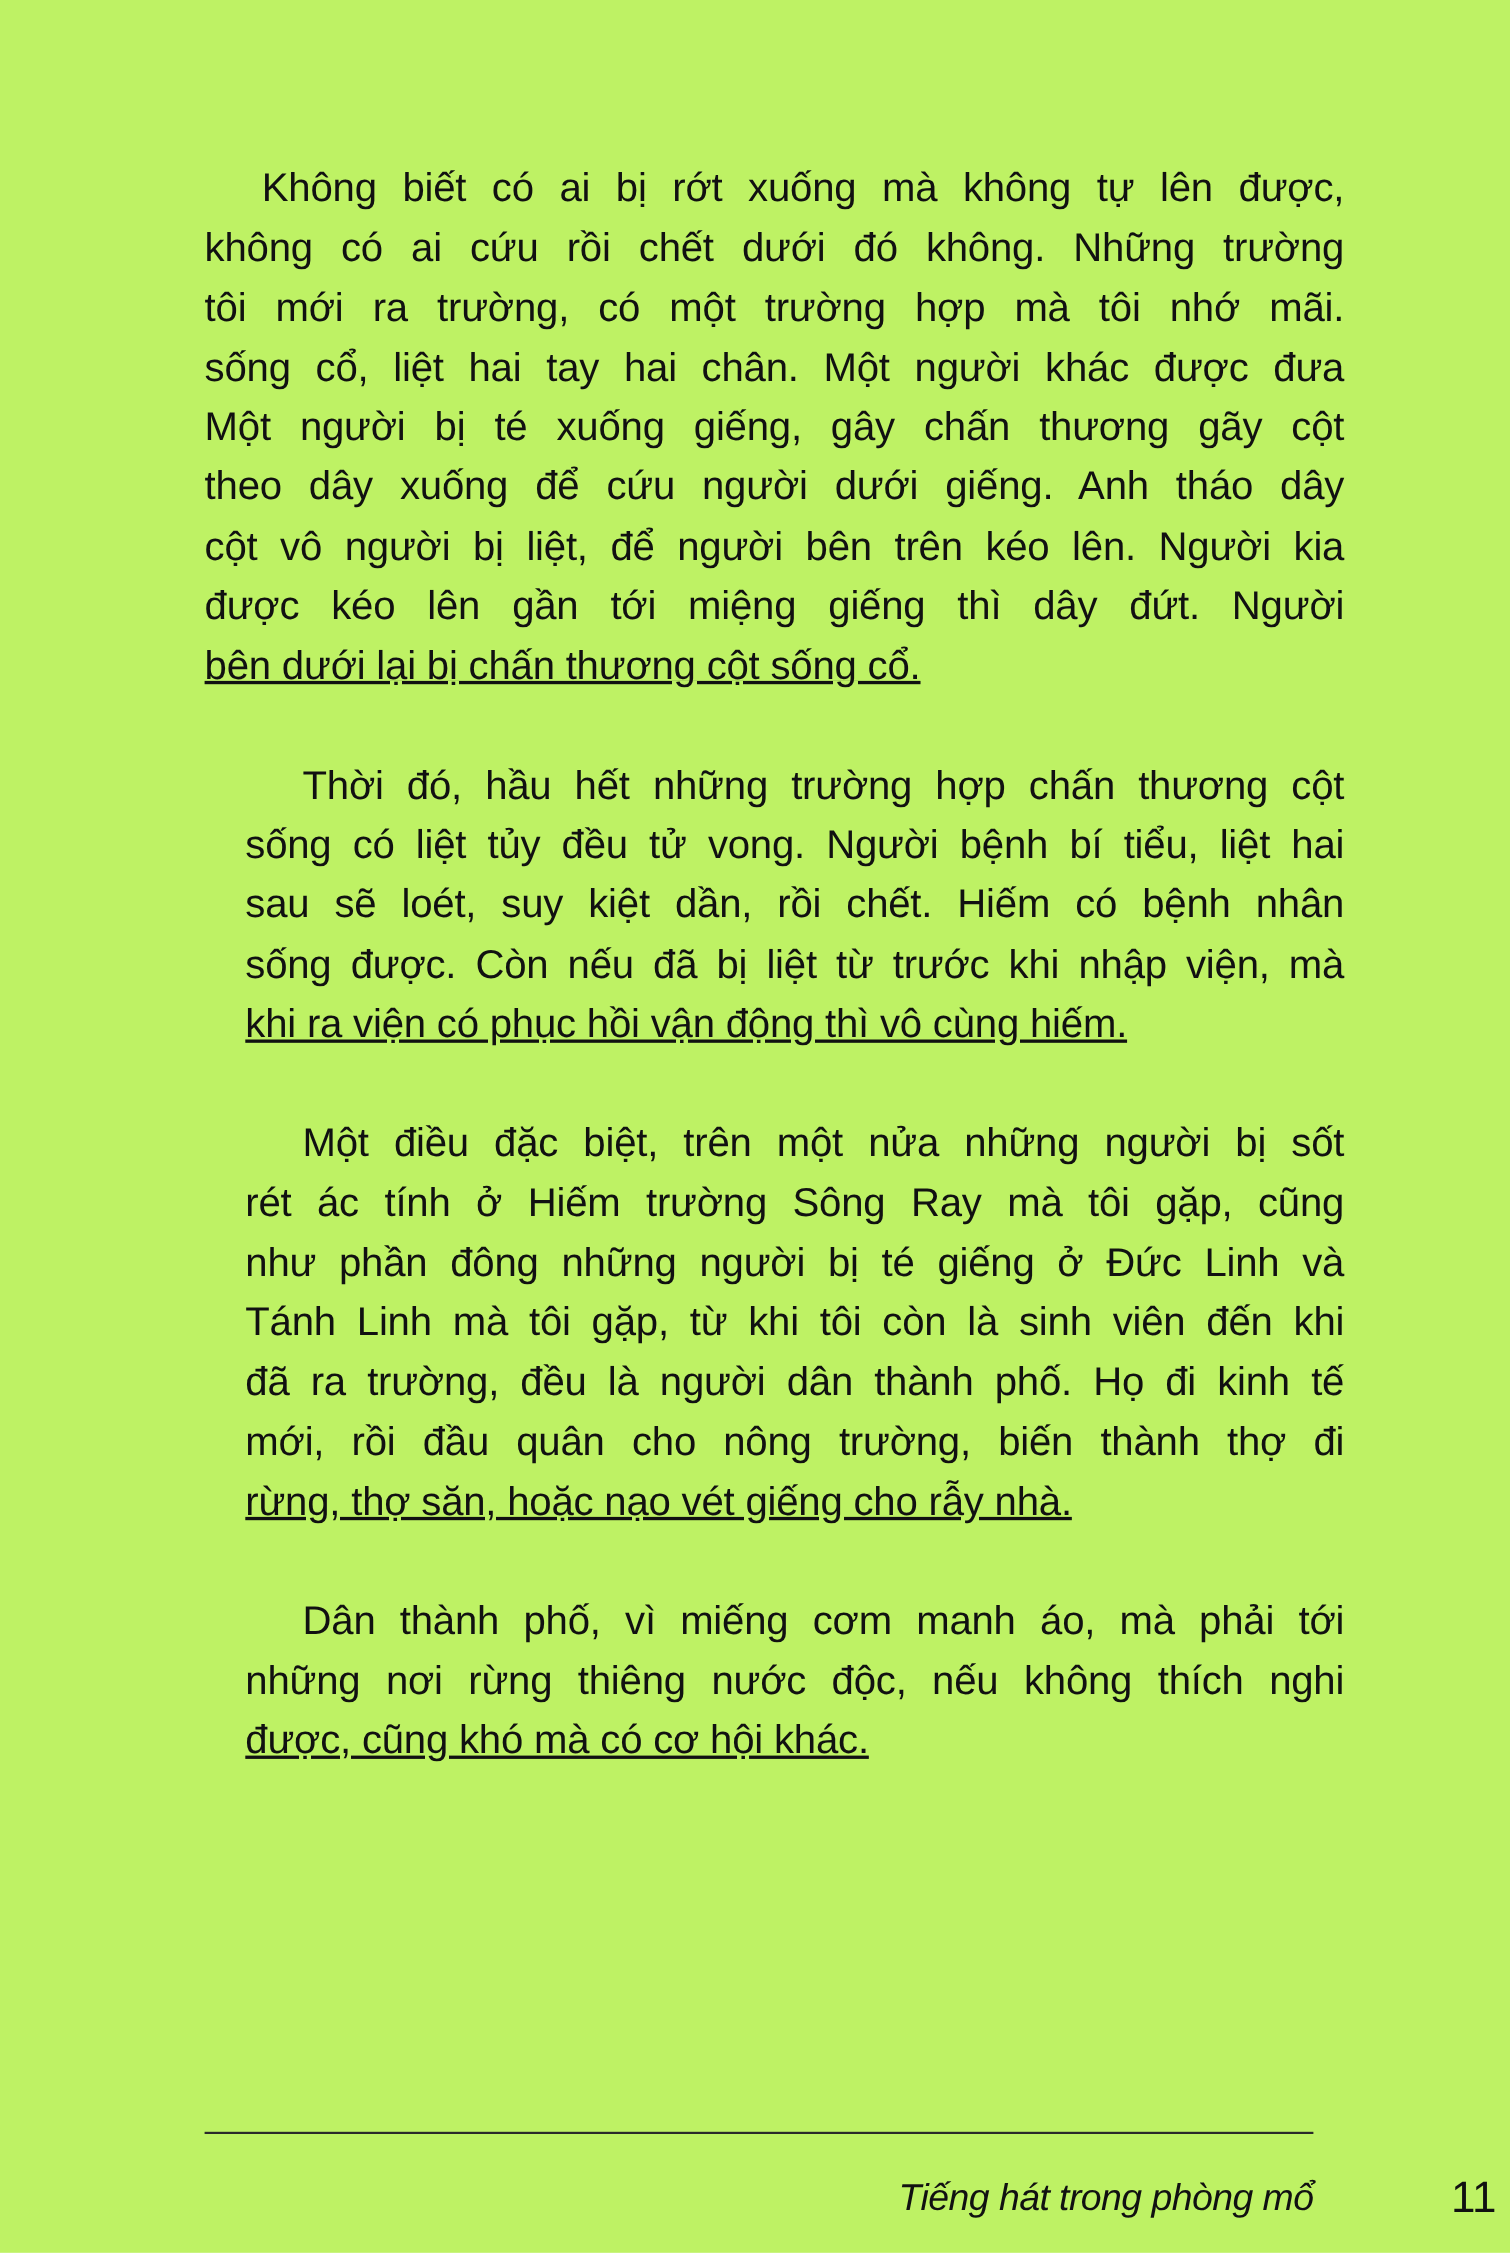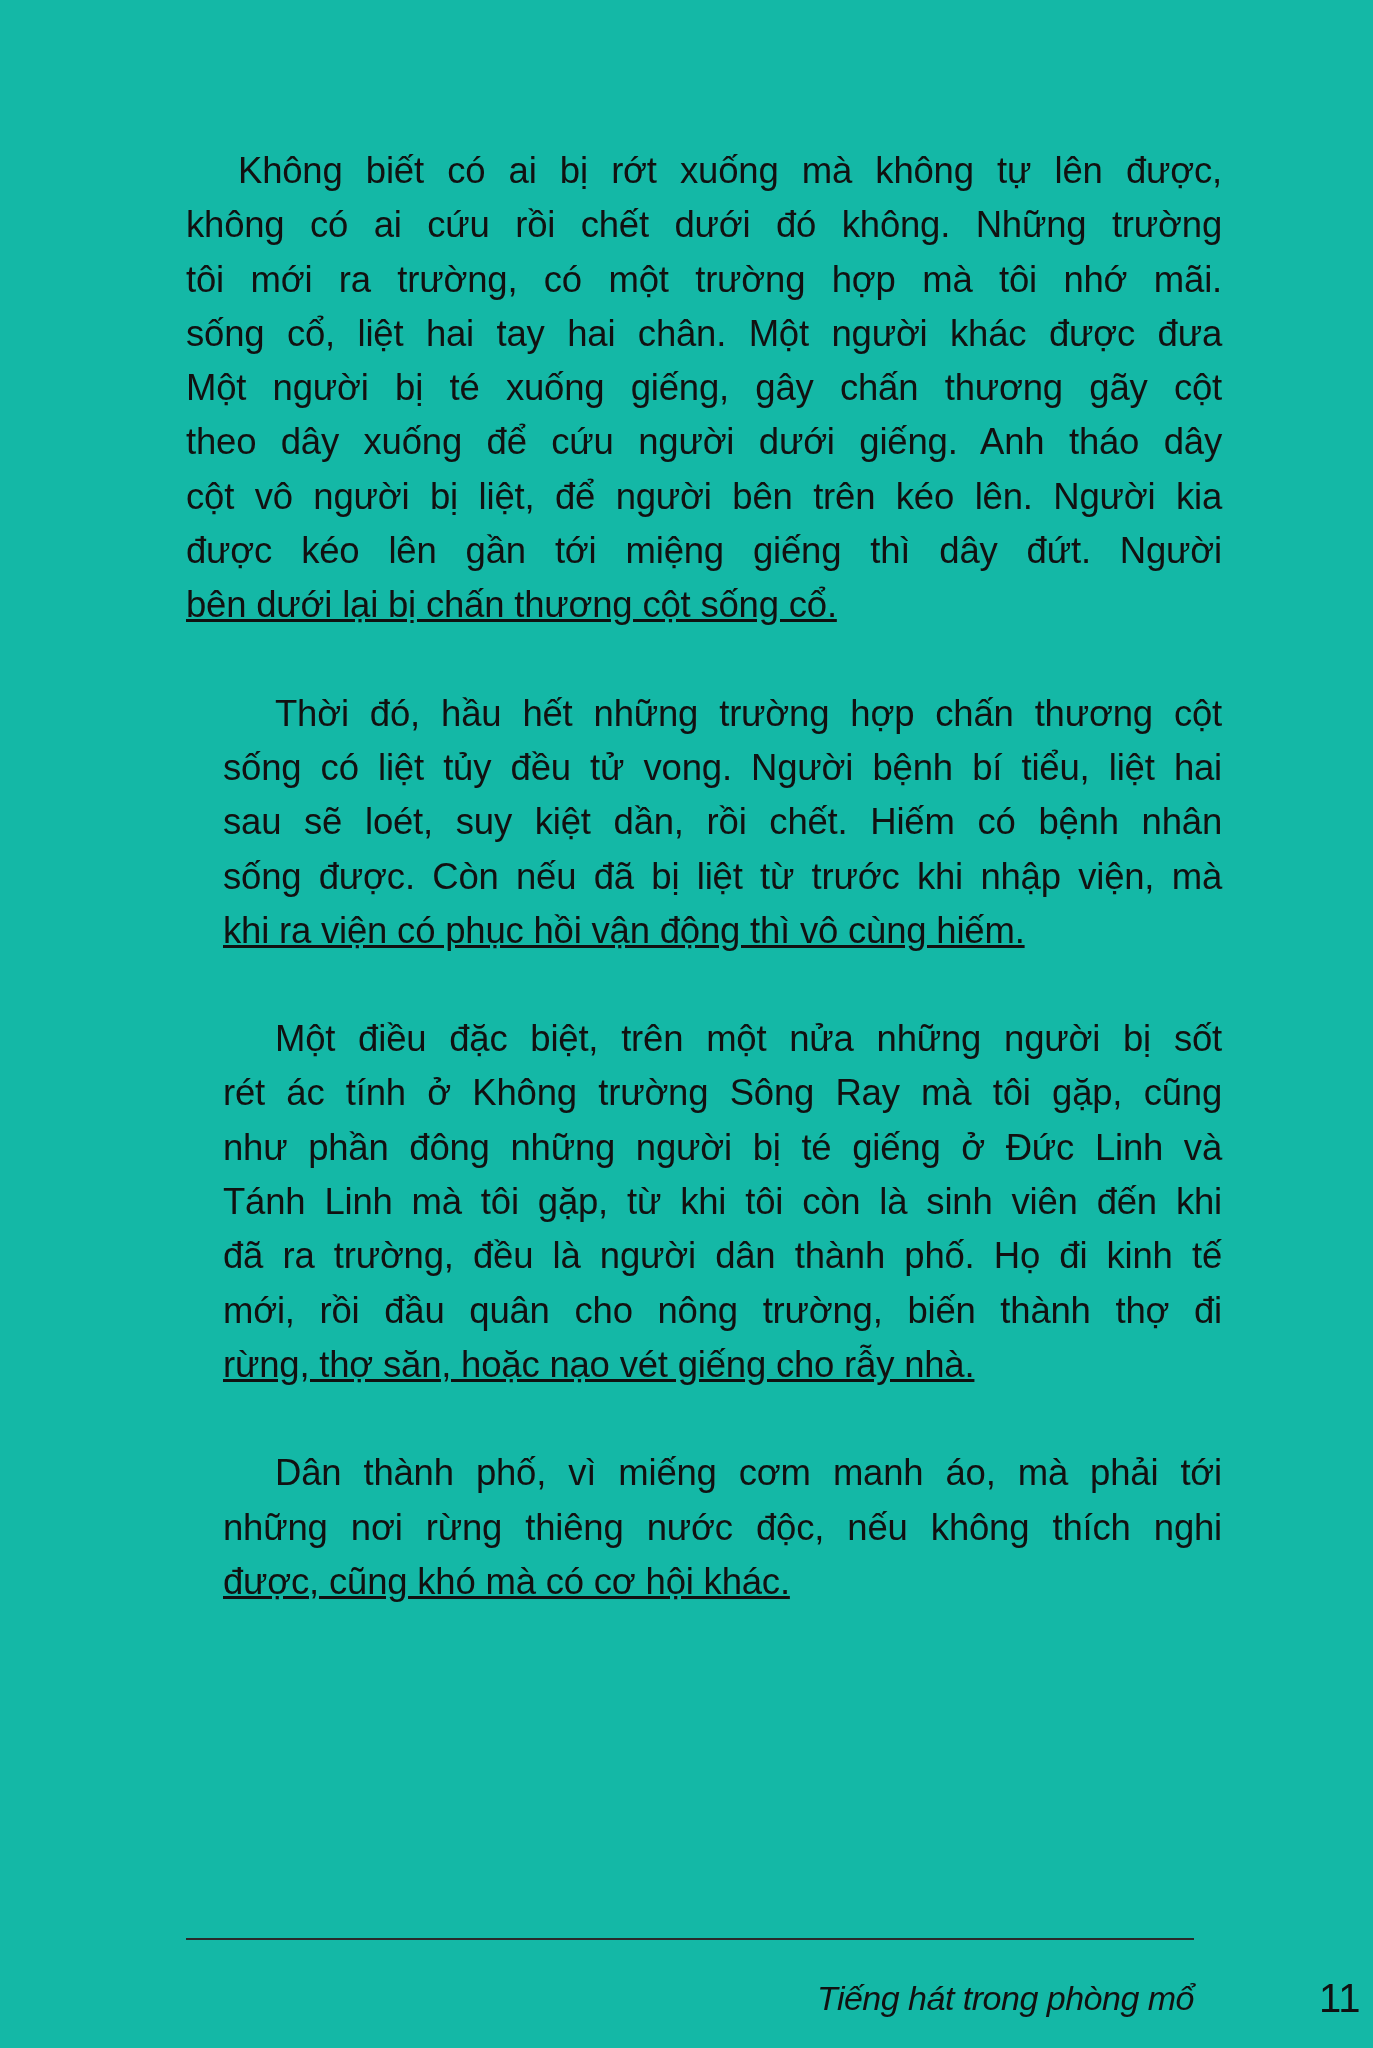--- a/index.html
+++ b/index.html
@@ -13,21 +13,21 @@
     position: relative;
     overflow: hidden;
     font-family: "Liberation Sans", "DejaVu Sans", sans-serif;
     color: #111111;
   }
   .page {
     position: absolute;
     left: 0; top: 0;
     width: 1373px;
     height: 2048px;
-    background: #14b8a6;
+    background: #bef264;
   }
   .body-text {
     position: absolute;
     left: 186px;
     top: 144px;
     width: 1036px;
   }
   .line {
     display: block;
     font-size: 36.5px;
@@ -108,21 +108,21 @@
     <div class="paragraph">
       <span class="line indent">Thời đó, hầu hết những trường hợp chấn thương cột</span>
       <span class="line">sống có liệt tủy đều tử vong. Người bệnh bí tiểu, liệt hai</span>
       <span class="line">sau sẽ loét, suy kiệt dần, rồi chết. Hiếm có bệnh nhân</span>
       <span class="line">sống được. Còn nếu đã bị liệt từ trước khi nhập viện, mà</span>
       <span class="line last">khi ra viện có phục hồi vận động thì vô cùng hiếm.</span>
     </div>
 
     <div class="paragraph">
       <span class="line indent">Một điều đặc biệt, trên một nửa những người bị sốt</span>
-      <span class="line">rét ác tính ở Không trường Sông Ray mà tôi gặp, cũng</span>
+      <span class="line">rét ác tính ở Hiếm trường Sông Ray mà tôi gặp, cũng</span>
       <span class="line">như phần đông những người bị té giếng ở Đức Linh và</span>
       <span class="line">Tánh Linh mà tôi gặp, từ khi tôi còn là sinh viên đến khi</span>
       <span class="line">đã ra trường, đều là người dân thành phố. Họ đi kinh tế</span>
       <span class="line">mới, rồi đầu quân cho nông trường, biến thành thợ đi</span>
       <span class="line last">rừng, thợ săn, hoặc nạo vét giếng cho rẫy nhà.</span>
     </div>
 
     <div class="paragraph">
       <span class="line indent">Dân thành phố, vì miếng cơm manh áo, mà phải tới</span>
       <span class="line">những nơi rừng thiêng nước độc, nếu không thích nghi</span>

